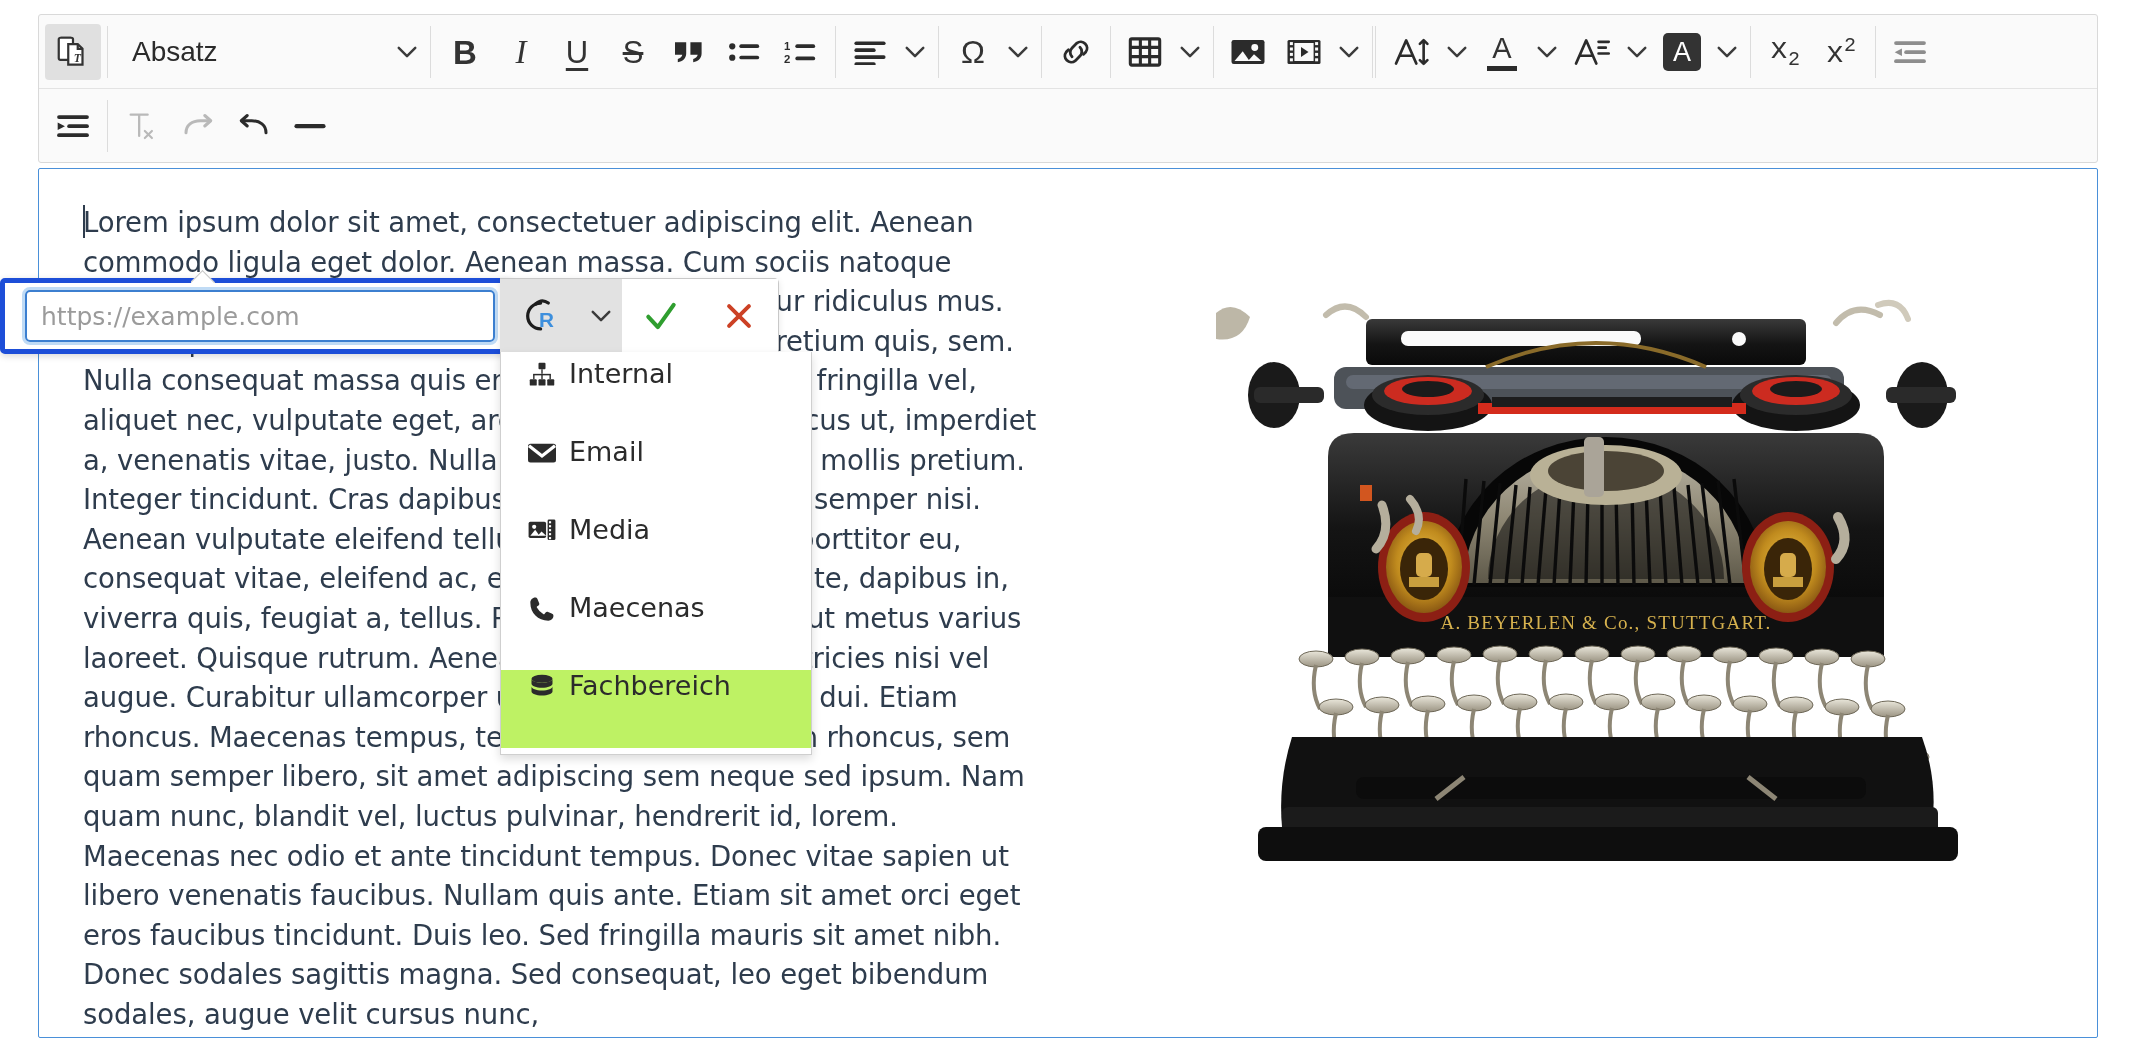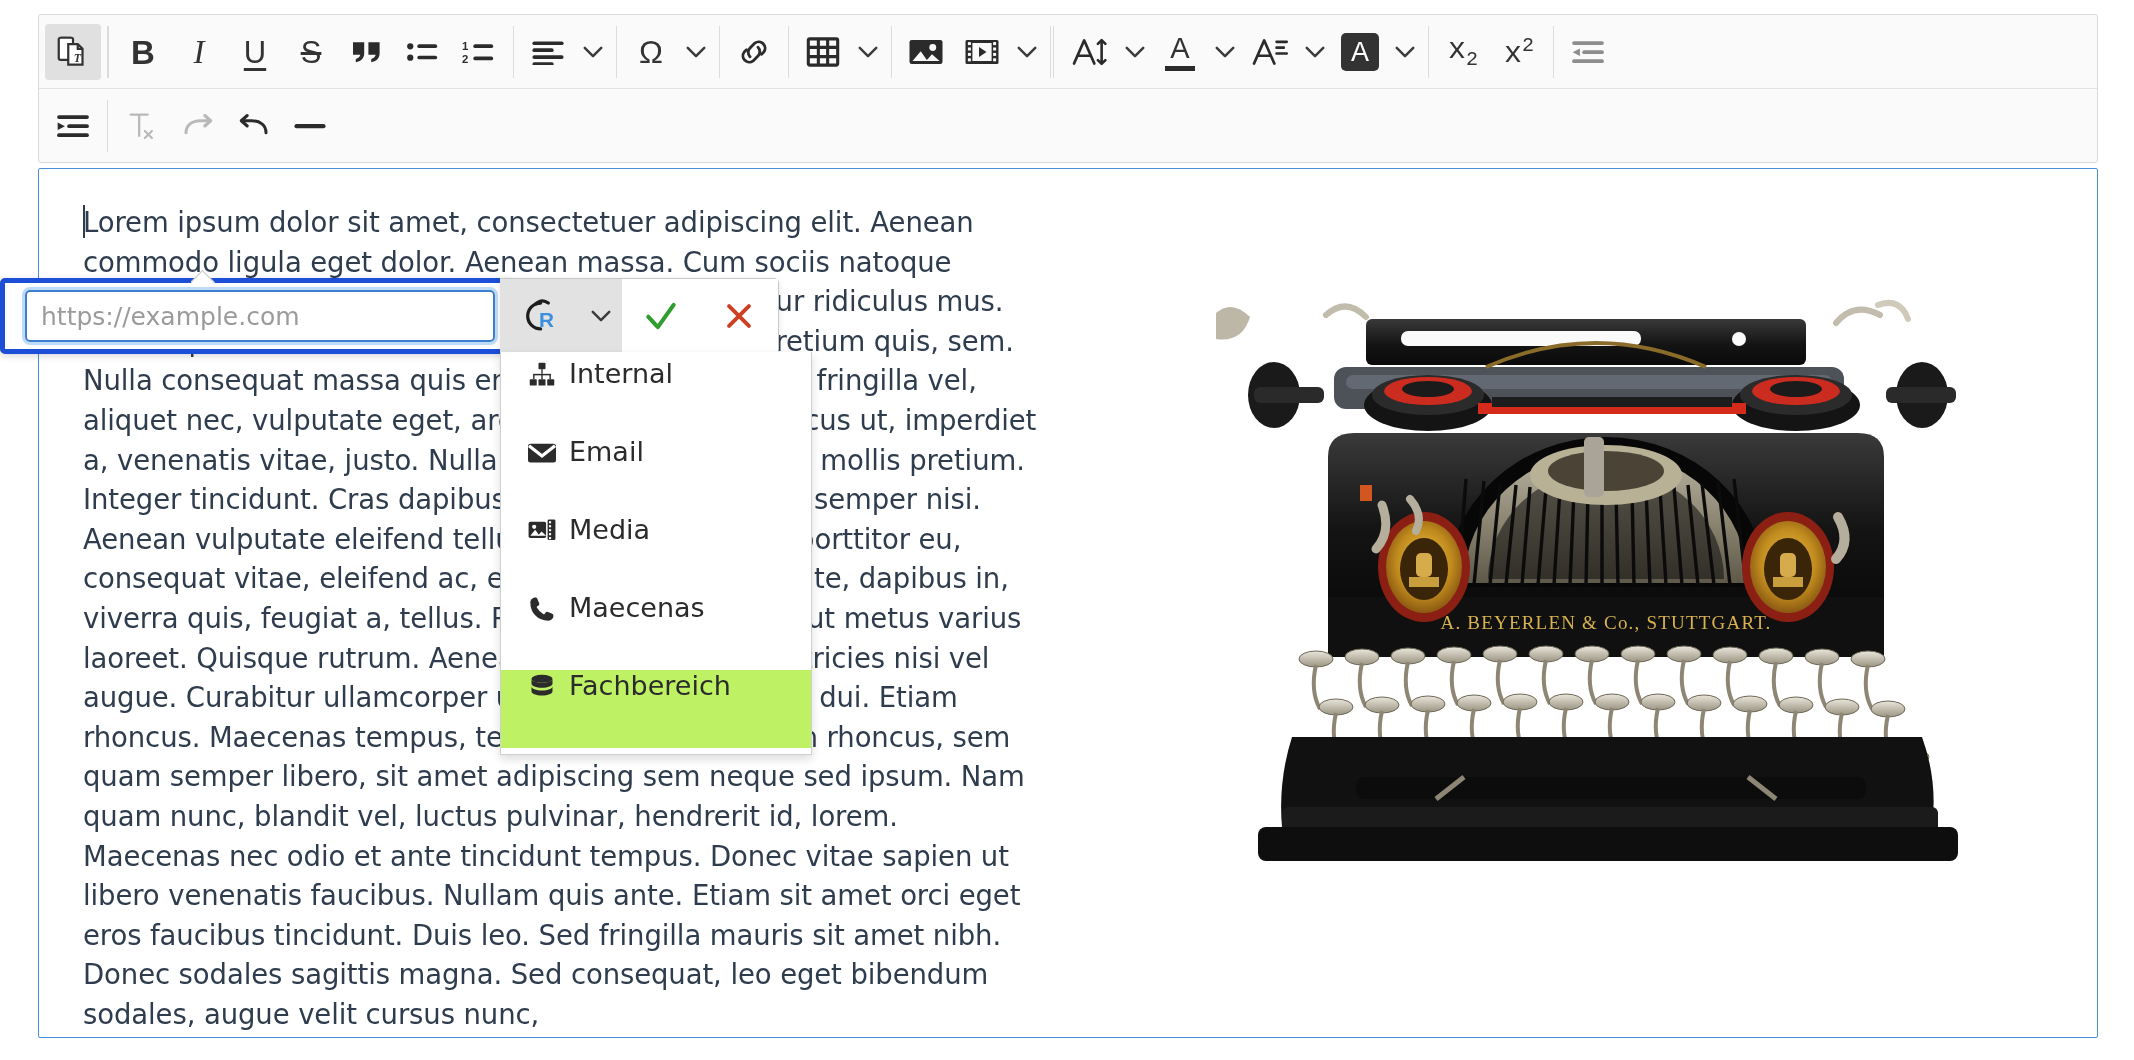--- a/index.html
+++ b/index.html
@@ -259,20 +259,30 @@
               <path d="M9 7h6l3 3v10H9z" fill="#fff"></path>
               <path d="M15 7v3h3"></path>
               <text x="12.4" y="18" font-size="7.5" font-family="Liberation Serif, serif" font-style="italic" font-weight="bold" fill="#333" stroke="none">T</text>
             </svg>
           </span>
         </div>
       </div>
 
       <div class="tb-sep"></div>
 
+      <div class="tb-group">
+        <div class="tb-dropdown paragraph-dd">
+          <span class="tb-dd-label">Absatz</span>
+          <span class="caret">
+            <svg viewBox="0 0 16 10" fill="none" stroke="#3b3b3b" stroke-width="1.8" stroke-linecap="round" stroke-linejoin="round">
+                <path d="M2 2l6 6 6-6"></path>
+              </svg>
+          </span>
+        </div>
+      </div>
 
       <div class="tb-sep"></div>
 
       <div class="tb-group">
         <div class="tb-btn">
           <span class="glyph glyph-b">B</span>
         </div>
         <div class="tb-btn">
           <span class="glyph glyph-i">I</span>
         </div>

